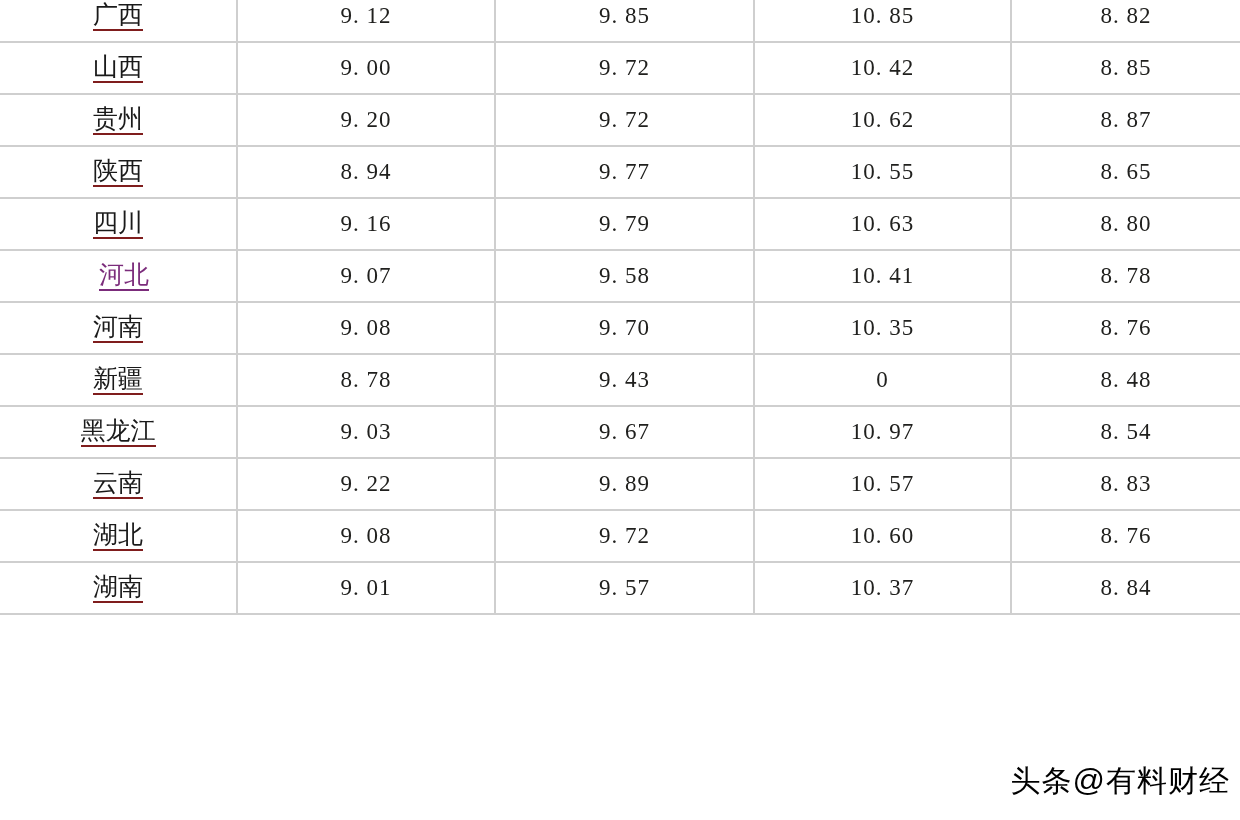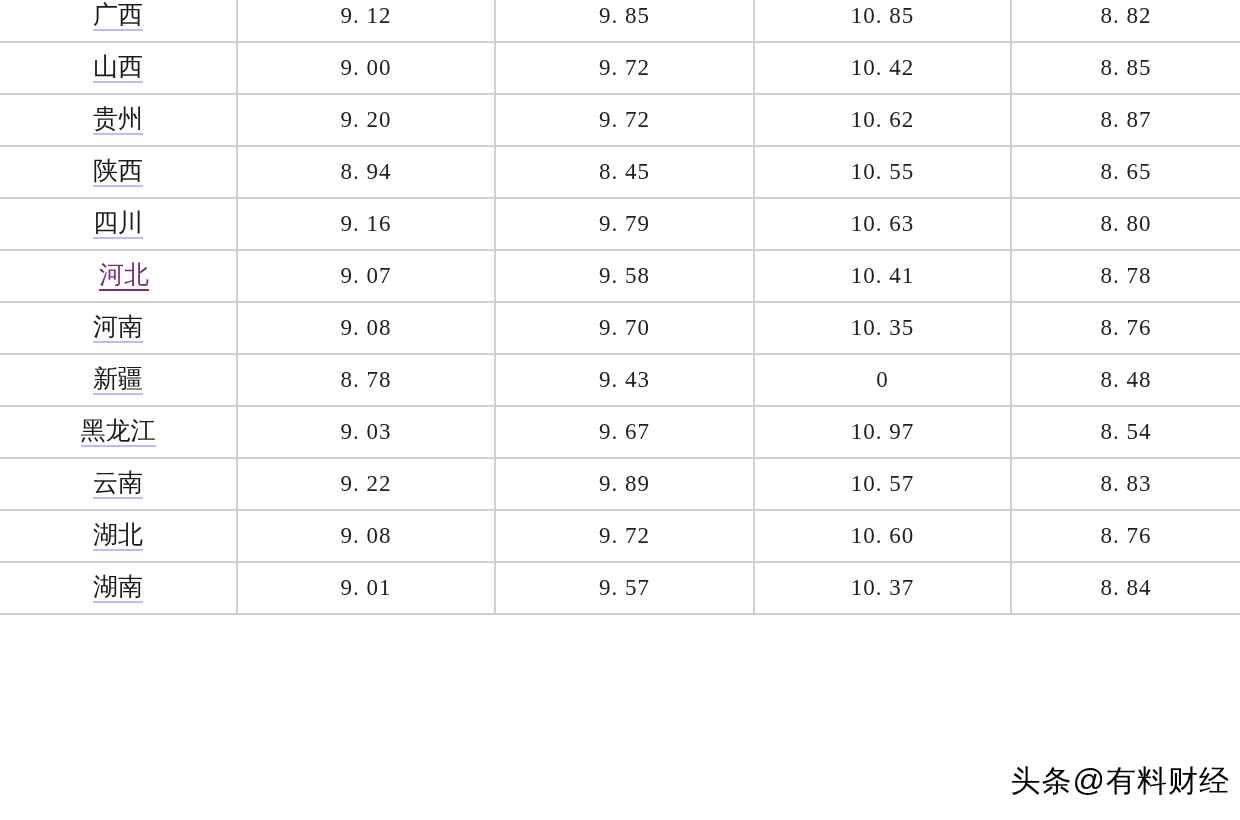--- a/index.html
+++ b/index.html
@@ -57,21 +57,21 @@
     text-align: center;
   }
 
   .prov-link {
     display: inline-block;
     font-family: "Liberation Serif", "DejaVu Serif", serif;
     font-size: 25px;
     line-height: 1.1;
     color: #1a1a1a;
     text-decoration: none;
-    border-bottom: 2px solid #c4b5fd;
+    border-bottom: 2px solid #7f1d1d;
     padding-bottom: 1px;
     cursor: pointer;
     letter-spacing: 0px;
   }
   .prov-link.visited {
     color: #7b2c7b;
     border-bottom-color: #7b2c7b;
     margin-left: 12px;
   }
 
@@ -135,21 +135,21 @@
         <tr>
           <td class="name-cell"><a class="prov-link">贵州</a></td>
           <td class="num">9. 20</td>
           <td class="num">9. 72</td>
           <td class="num">10. 62</td>
           <td class="num">8. 87</td>
         </tr>
         <tr>
           <td class="name-cell"><a class="prov-link">陕西</a></td>
           <td class="num">8. 94</td>
-          <td class="num">8. 45</td>
+          <td class="num">9. 77</td>
           <td class="num">10. 55</td>
           <td class="num">8. 65</td>
         </tr>
         <tr>
           <td class="name-cell"><a class="prov-link">四川</a></td>
           <td class="num">9. 16</td>
           <td class="num">9. 79</td>
           <td class="num">10. 63</td>
           <td class="num">8. 80</td>
         </tr>

